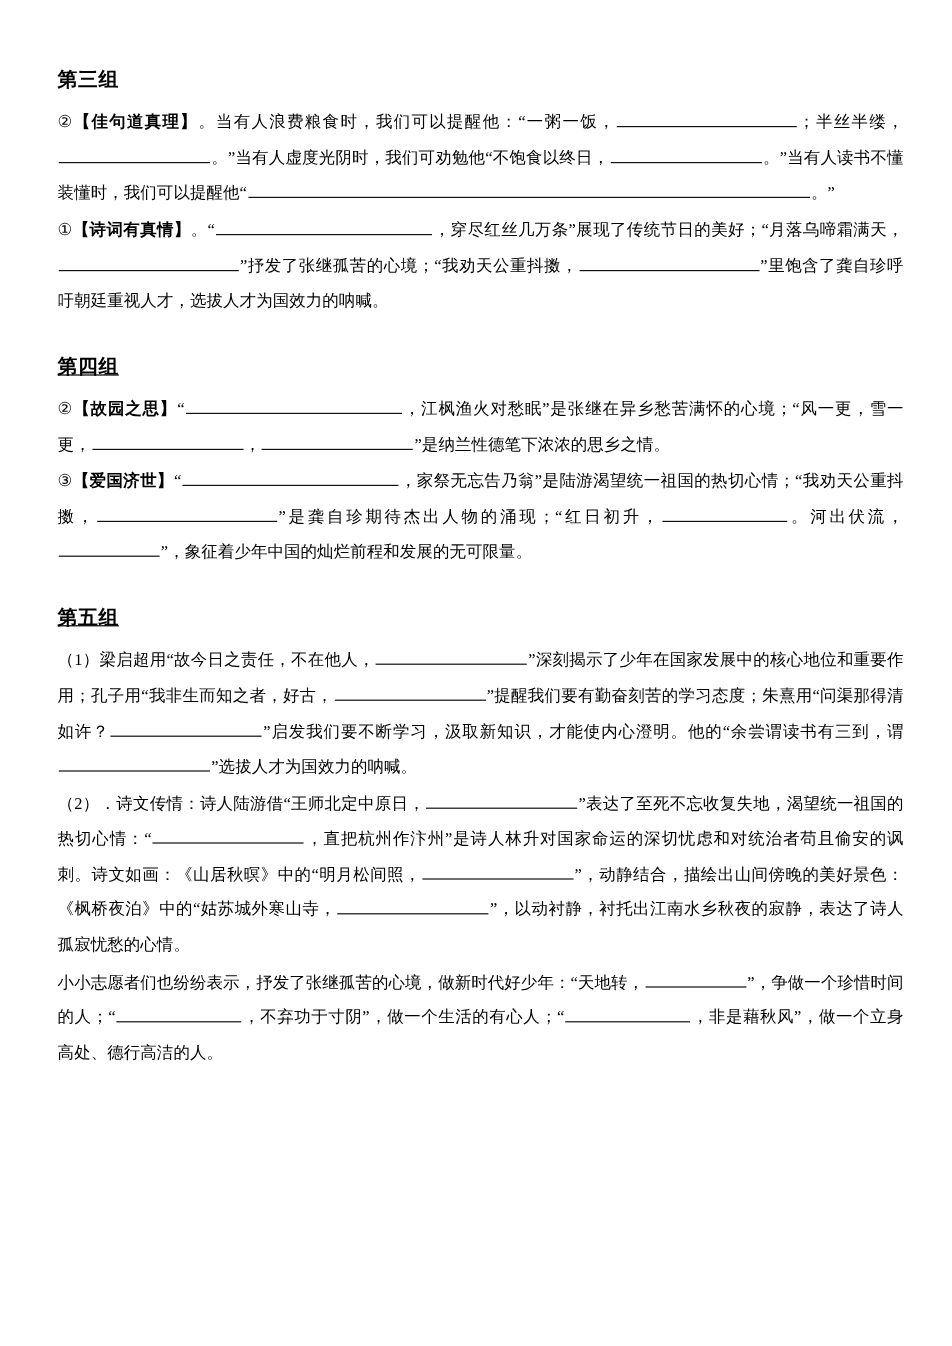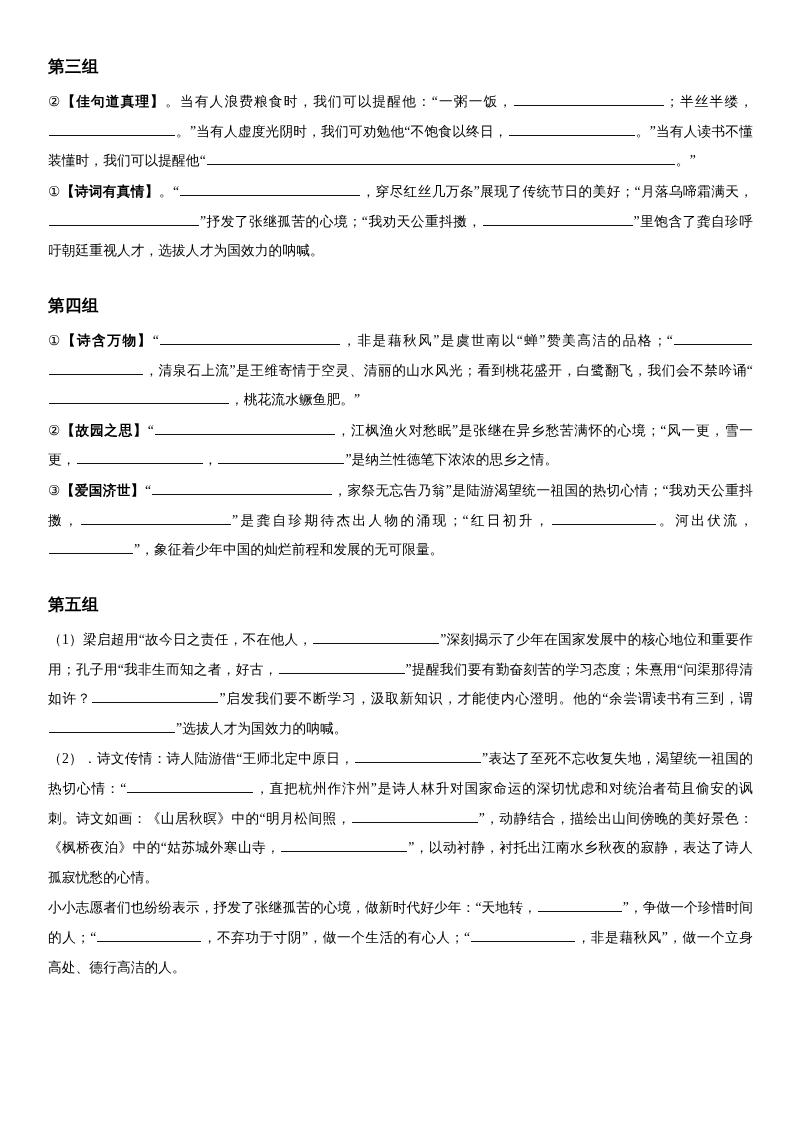--- a/index.html
+++ b/index.html
@@ -24,20 +24,21 @@
   }
   .group-heading {
     font-size: 16.5px;
     font-weight: bold;
     line-height: 1.35;
     margin: 0 0 9px 0;
     letter-spacing: 0.5px;
   }
   .group-heading.spaced {
     margin-top: 29px;
+    text-decoration: underline;
   }
   .para {
     font-size: 13.7px;
     line-height: 29.6px;
     margin: 0 0 1px 0;
     text-align: justify;
     text-justify: inter-ideograph;
     letter-spacing: 0.1px;
     word-break: break-all;
   }
@@ -73,23 +74,20 @@
   <p class="para">
     <span class="circnum">②</span><span class="bold">【佳句道真理】</span><span>。当有人浪费粮食时，我们可以提醒他：“一粥一饭，</span><span class="blank b-xl"></span><span>；半丝半缕，</span><span class="blank b-lg"></span><span>。”当有人虚度光阴时，我们可劝勉他“不饱食以终日，</span><span class="blank b-lg"></span><span>。”当有人读书不懂装懂时，我们可以提醒他“</span><span class="blank b-full"></span><span>。”</span>
   </p>
 
   <p class="para">
     <span class="circnum">①</span><span class="bold">【诗词有真情】</span><span>。“</span><span class="blank b-xxl"></span><span>，穿尽红丝几万条”展现了传统节日的美好；“月落乌啼霜满天，</span><span class="blank b-xl"></span><span>”抒发了张继孤苦的心境；“我劝天公重抖擞，</span><span class="blank b-xl"></span><span>”里饱含了龚自珍呼吁朝廷重视人才，选拔人才为国效力的呐喊。</span>
   </p>
 
   <h2 class="group-heading spaced">第四组</h2>
 
-  <p class="para">
-    <span class="circnum">①</span><span class="bold">【诗含万物】</span><span>“</span><span class="blank b-xxl"></span><span>，非是藉秋风”是虞世南以“蝉”赞美高洁的品格；“</span><span class="blank b-wrapA"></span><span class="blank b-wrapB"></span><span>，清泉石上流”是王维寄情于空灵、清丽的山水风光；看到桃花盛开，白鹭翻飞，我们会不禁吟诵“</span><span class="blank b-xxl"></span><span>，桃花流水鳜鱼肥。”</span>
-  </p>
 
   <p class="para">
     <span class="circnum">②</span><span class="bold">【故园之思】</span><span>“</span><span class="blank b-xxl"></span><span>，江枫渔火对愁眠”是张继在异乡愁苦满怀的心境；“风一更，雪一更，</span><span class="blank b-lg"></span><span>，</span><span class="blank b-lg"></span><span>”是纳兰性德笔下浓浓的思乡之情。</span>
   </p>
 
   <p class="para">
     <span class="circnum">③</span><span class="bold">【爱国济世】</span><span>“</span><span class="blank b-xxl"></span><span>，家祭无忘告乃翁”是陆游渴望统一祖国的热切心情；“我劝天公重抖擞，</span><span class="blank b-xl"></span><span>”是龚自珍期待杰出人物的涌现；“红日初升，</span><span class="blank b-md"></span><span>。河出伏流，</span><span class="blank b-sm"></span><span>”，象征着少年中国的灿烂前程和发展的无可限量。</span>
   </p>
 
   <h2 class="group-heading spaced">第五组</h2>

